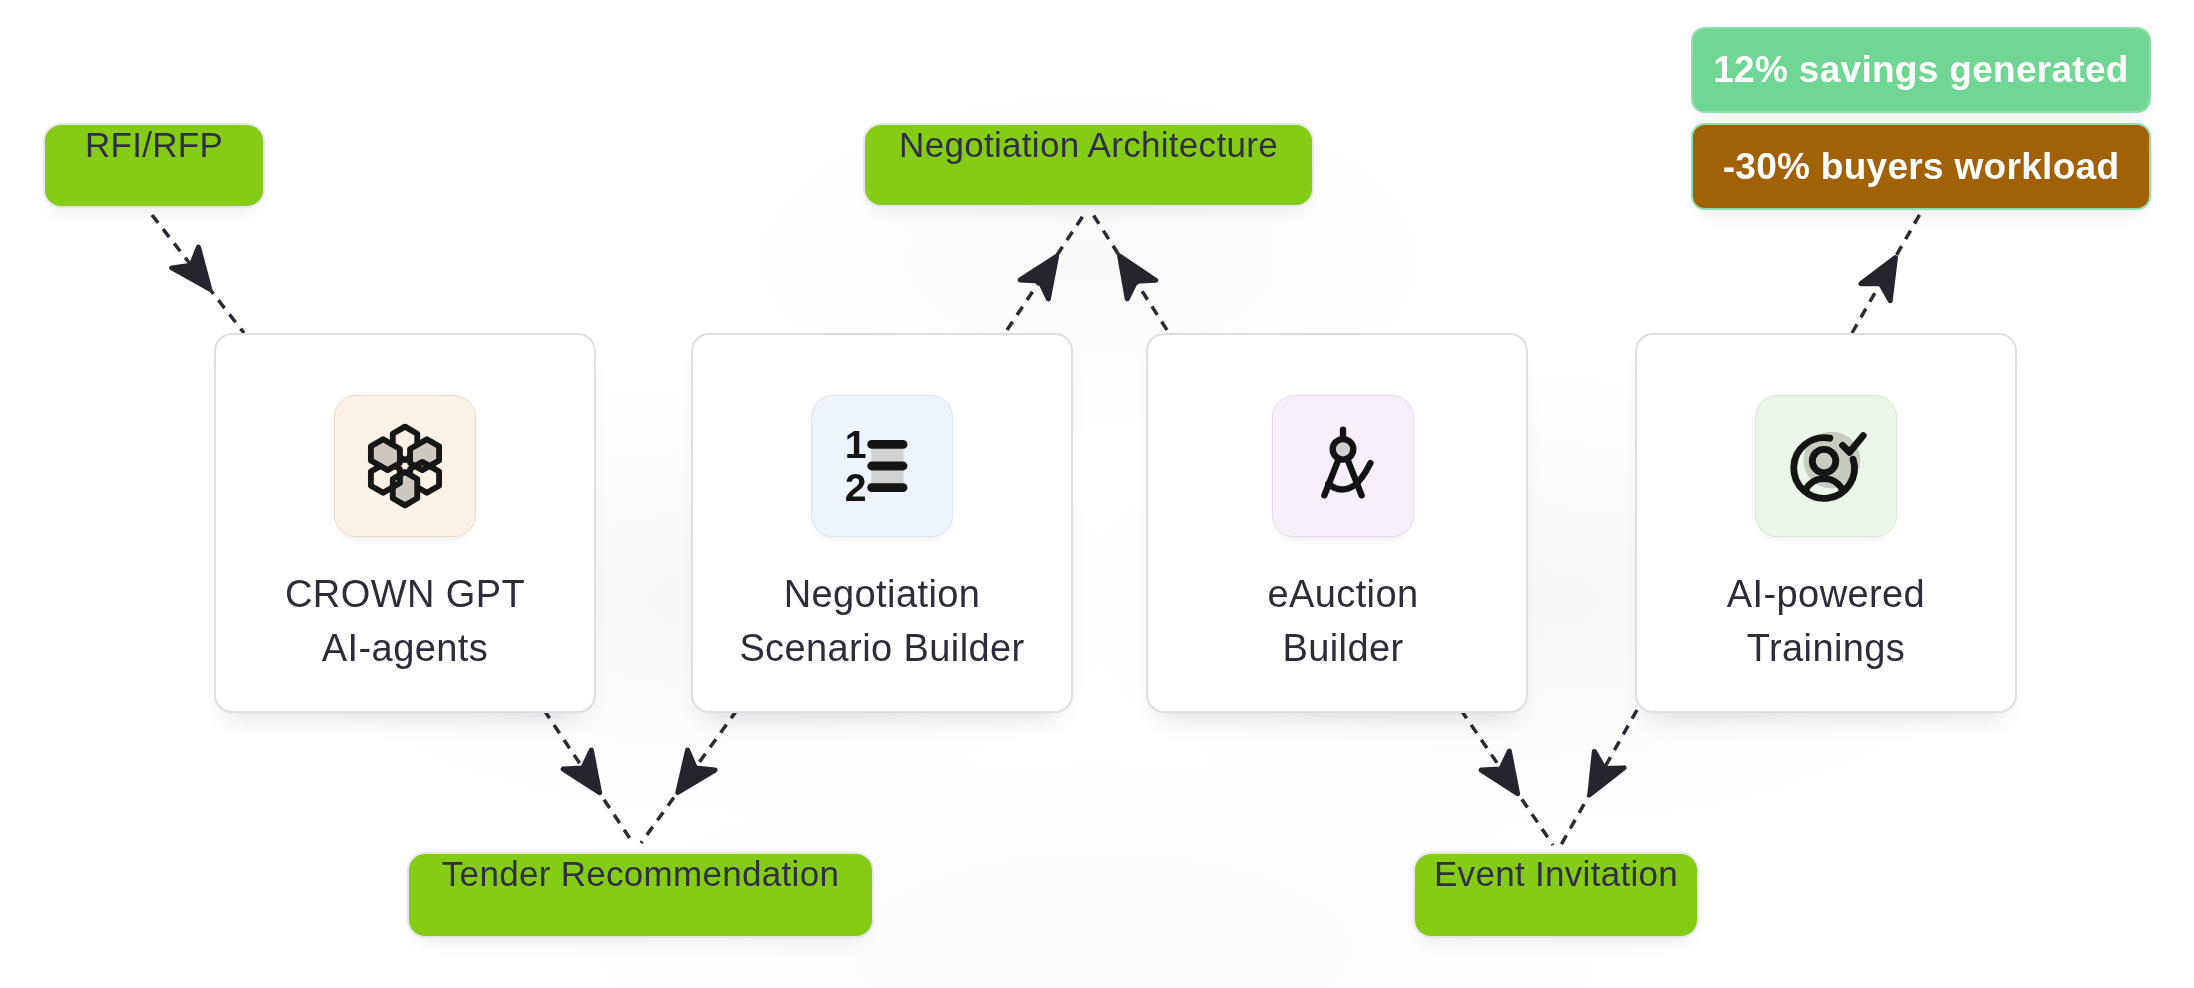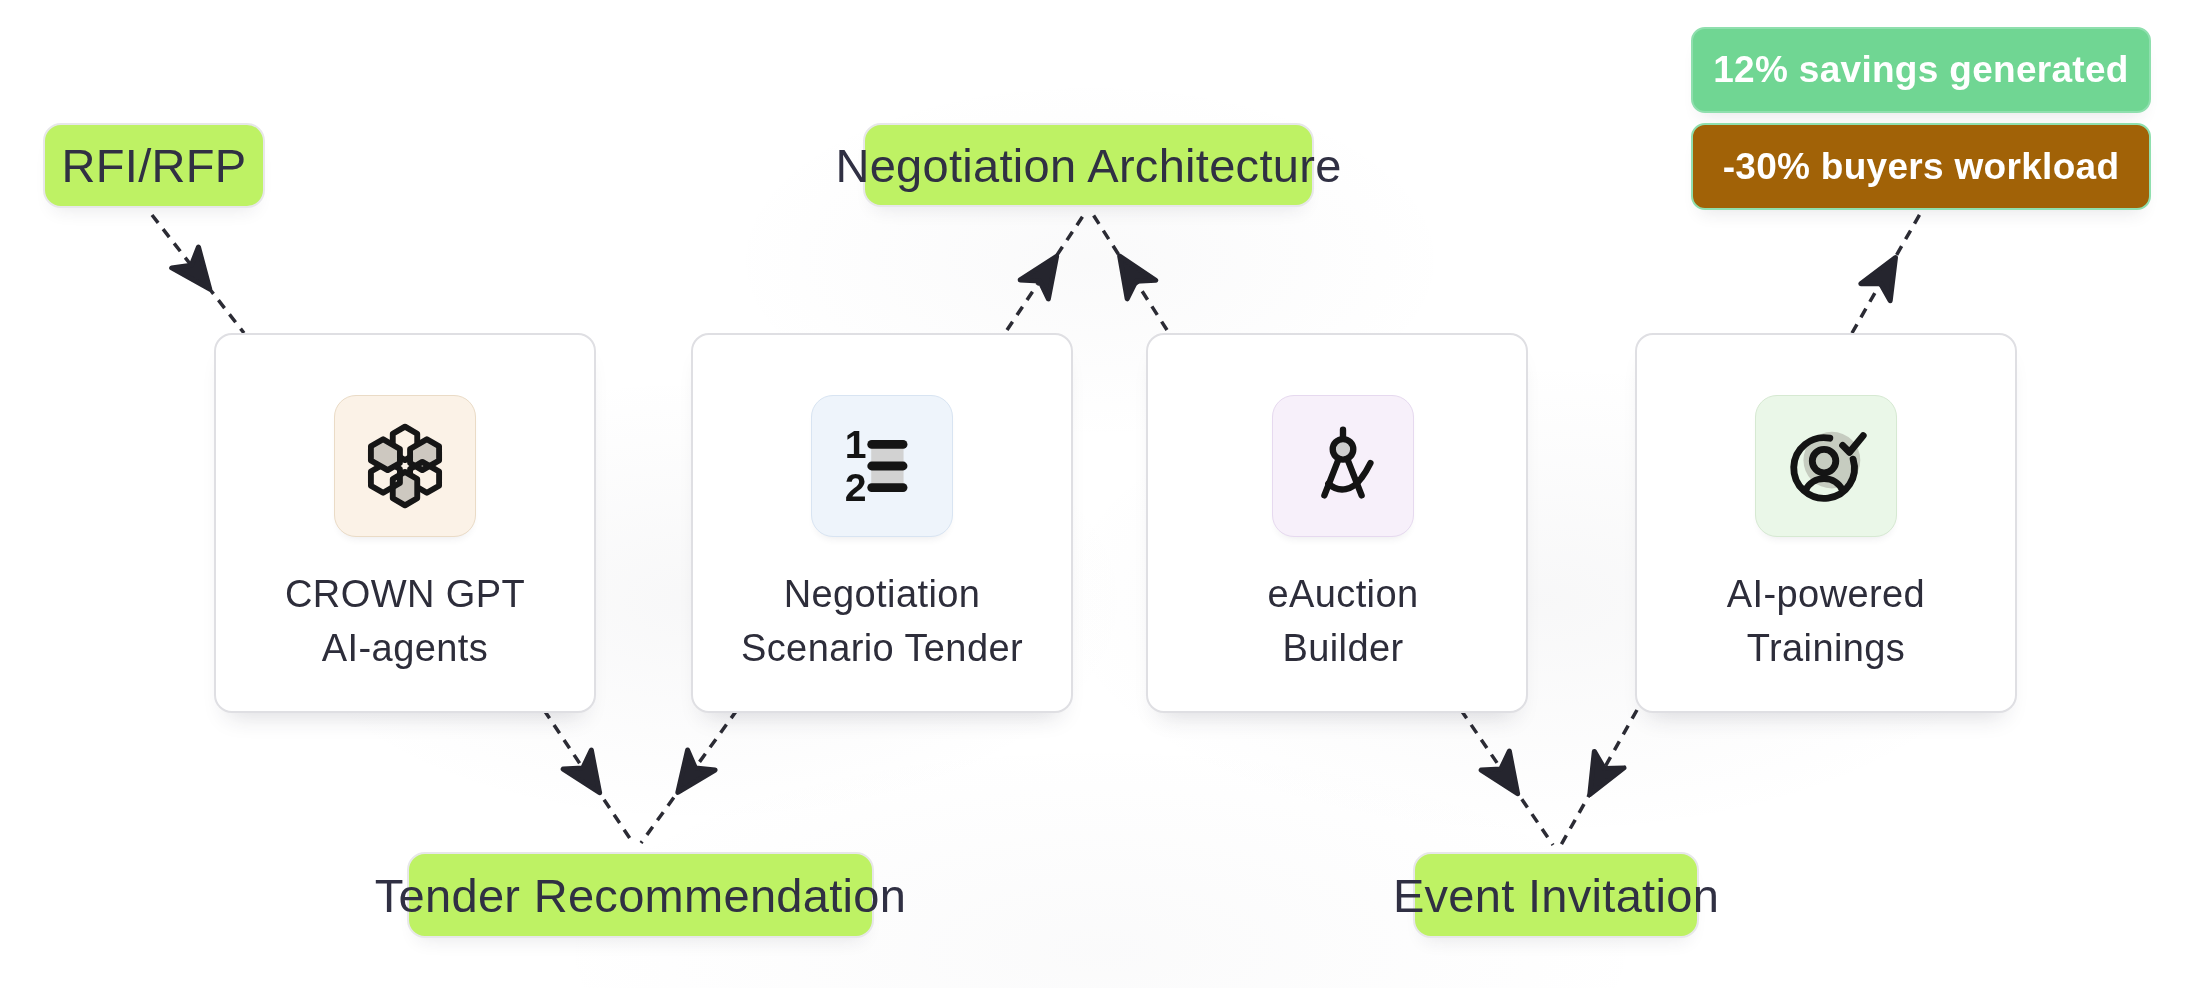--- a/index.html
+++ b/index.html
@@ -14,23 +14,23 @@
     background:
       radial-gradient(620px 320px at 700px 600px, rgba(110,110,125,0.05), transparent 70%),
       radial-gradient(700px 340px at 1540px 600px, rgba(110,110,125,0.05), transparent 70%),
       radial-gradient(520px 260px at 1090px 260px, rgba(110,110,125,0.035), transparent 70%),
       radial-gradient(800px 300px at 1100px 950px, rgba(110,110,125,0.03), transparent 70%);
   }
   svg.edge-layer { position:absolute; left:0; top:0; z-index:1; }
 
   .pill {
     position:absolute; z-index:2;
-    display:flex; align-items:center; justify-content:center;
-    background:#bef264; border:2px solid #e7e7e9; border-radius:18px;
-    color:#303043; font-size:47px; letter-spacing:0.3px;
+    display:flex; align-items:flex-start; justify-content:center;
+    background:#84cc16; border:2px solid #e7e7e9; border-radius:18px;
+    color:#303043; font-size:35px; letter-spacing:0.3px;
     box-shadow:0 12px 18px -10px rgba(40,40,60,0.10);
     white-space:nowrap;
   }
 
   .badge {
     position:absolute; z-index:2;
     display:flex; align-items:center; justify-content:center;
     border-radius:14px; border:2px solid #8fdfae;
     color:#ffffff; font-size:37px; font-weight:700; letter-spacing:0.3px;
     box-shadow:0 12px 18px -10px rgba(40,40,60,0.12);
@@ -134,21 +134,21 @@
           <rect x="33" y="21.5" width="41" height="9" rx="4.5"></rect>
           <rect x="33" y="43.5" width="41" height="9" rx="4.5"></rect>
           <rect x="33" y="65.5" width="41" height="9" rx="4.5"></rect>
         </g>
         <text x="21" y="40" text-anchor="middle" font-size="40" font-weight="800" fill="#141414" font-family="Liberation Sans, DejaVu Sans, sans-serif">1</text>
         <text x="21" y="84" text-anchor="middle" font-size="40" font-weight="800" fill="#141414" font-family="Liberation Sans, DejaVu Sans, sans-serif">2</text>
       </svg>
     </div>
     <div class="card-title">
       <span>Negotiation</span>
-      <span>Scenario Tender</span>
+      <span>Scenario Builder</span>
     </div>
   </div>
 
   <div class="card" style="left:1146px;padding-left:12px;">
     <div class="tile" style="background-color: rgb(247, 240, 250); border-color: rgb(230, 217, 239);">
       <svg width="94" height="94" viewBox="0 0 96 96" fill="none">
         <g stroke="#141414" stroke-width="6.5" stroke-linecap="round">
           <path d="M48 11 L48 20"></path>
           <circle cx="48" cy="31" r="10.5" fill="#cfcfcf"></circle>
           <path d="M43.5 41 L29 78"></path>

